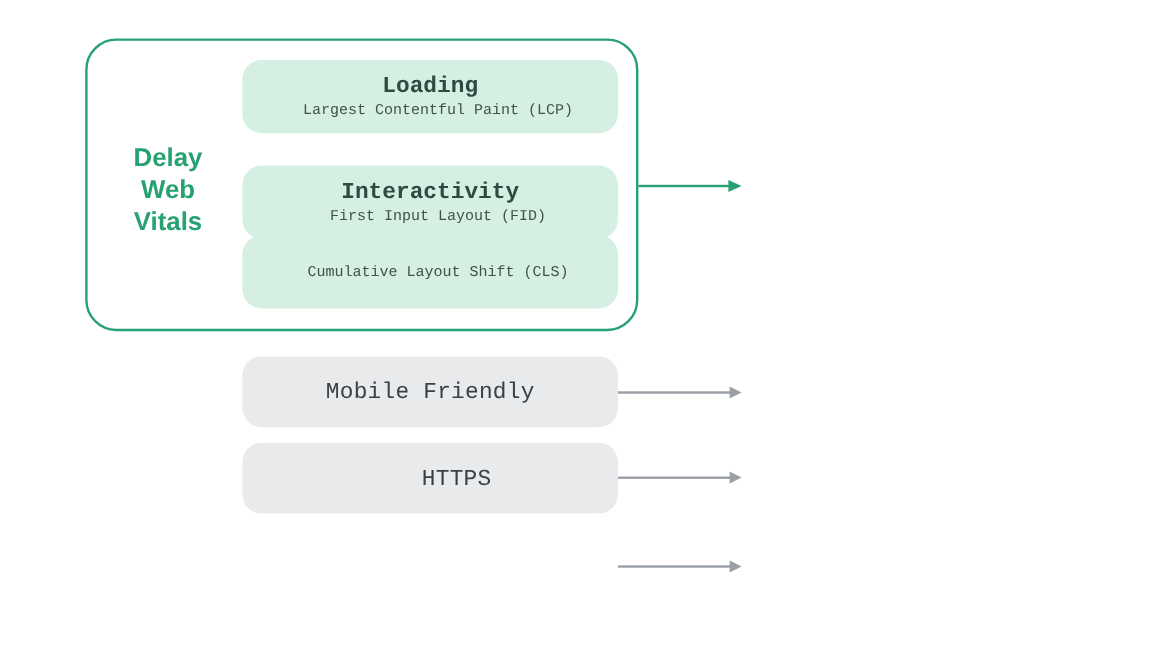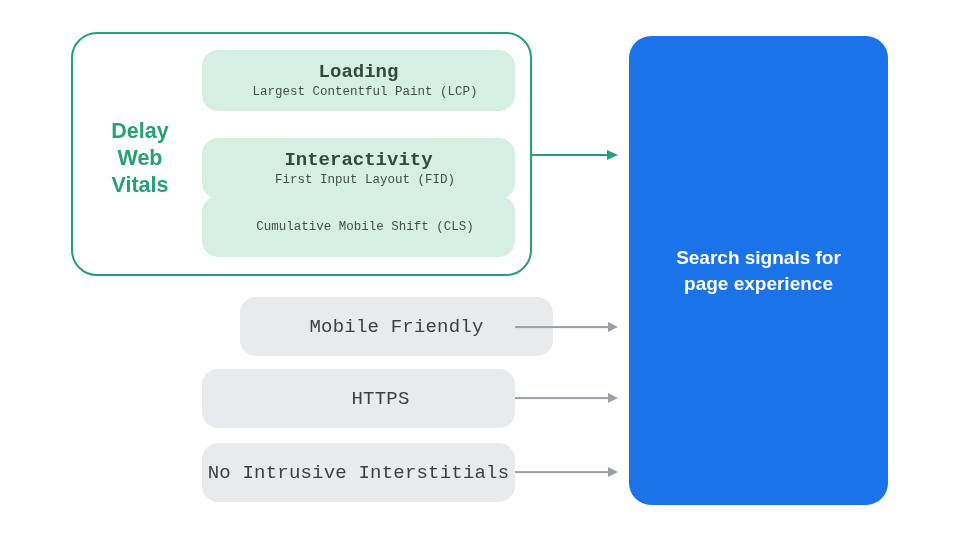--- a/index.html
+++ b/index.html
@@ -63,21 +63,21 @@
     margin-left:13px;
   }
   .pill-gray-label{
     font-size:19px;font-weight:400;
     color:var(--gray-text);
     letter-spacing:.2px;
   }
   #pill-loading{top:50px;}
   #pill-interactivity{top:138px;}
   #pill-visual{top:196px;}
-  #pill-mobile{top:297px;margin-left:38px;}
+  #pill-mobile{top:297px;}
   #pill-https{top:369px;padding-left:44px;}
   #pill-interstitials{top:443px;}
   
   .result-box{
     position:absolute;
     left:629px;top:36px;width:259px;height:469px;
     background:var(--blue);
     border-radius:22px;
     display:flex;align-items:center;justify-content:center;
   }
@@ -123,49 +123,43 @@
     <div class="pill-title">Loading</div>
     <div class="pill-sub">Largest Contentful Paint (LCP)</div>
   </div>
 
   <div class="pill green" id="pill-interactivity">
     <div class="pill-title">Interactivity</div>
     <div class="pill-sub">First Input Layout (FID)</div>
   </div>
 
   <div class="pill green" id="pill-visual">
-    <div class="pill-sub">Cumulative Mobile Shift (CLS)</div>
+    <div class="pill-sub">Cumulative Layout Shift (CLS)</div>
   </div>
 
   <div class="pill gray" id="pill-mobile">
     <div class="pill-gray-label">Mobile Friendly</div>
   </div>
 
   <div class="pill gray" id="pill-https">
     <div class="pill-gray-label">HTTPS</div>
   </div>
 
-  <div class="pill gray" id="pill-interstitials">
-    <div class="pill-gray-label">No Intrusive Interstitials</div>
-  </div>
 
   <div class="arrow green" id="arrow-cwv">
     <div class="shaft"></div>
     <div class="head"></div>
   </div>
   <div class="arrow gray" id="arrow-mobile">
     <div class="shaft"></div>
     <div class="head"></div>
   </div>
   <div class="arrow gray" id="arrow-https">
     <div class="shaft"></div>
     <div class="head"></div>
   </div>
   <div class="arrow gray" id="arrow-interstitials">
     <div class="shaft"></div>
     <div class="head"></div>
   </div>
 
-  <div class="result-box">
-    <div class="result-label">Search signals for page experience</div>
-  </div>
 
 </div>
 
 </body></html>

